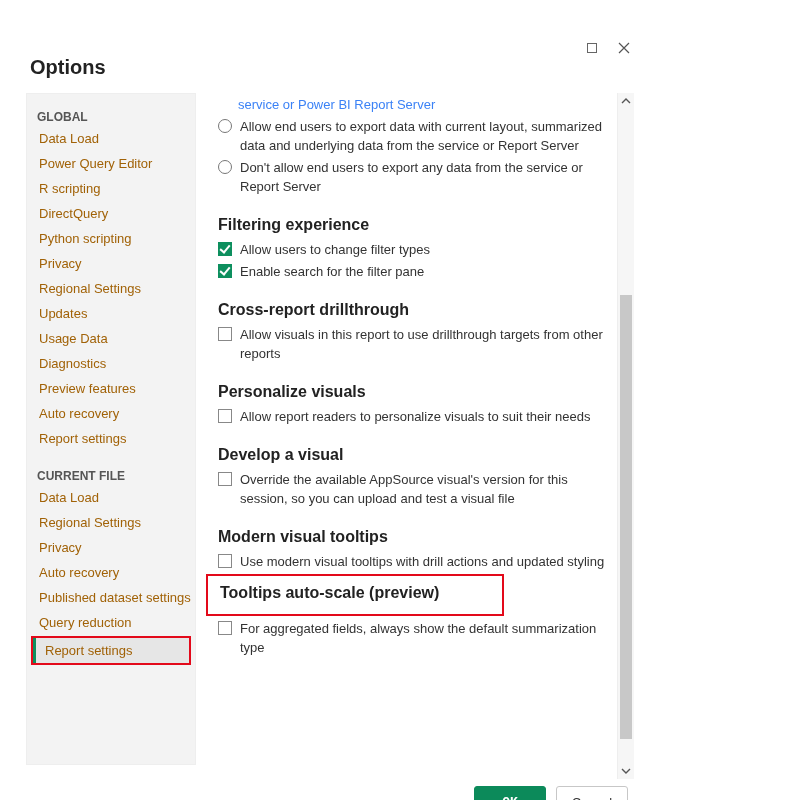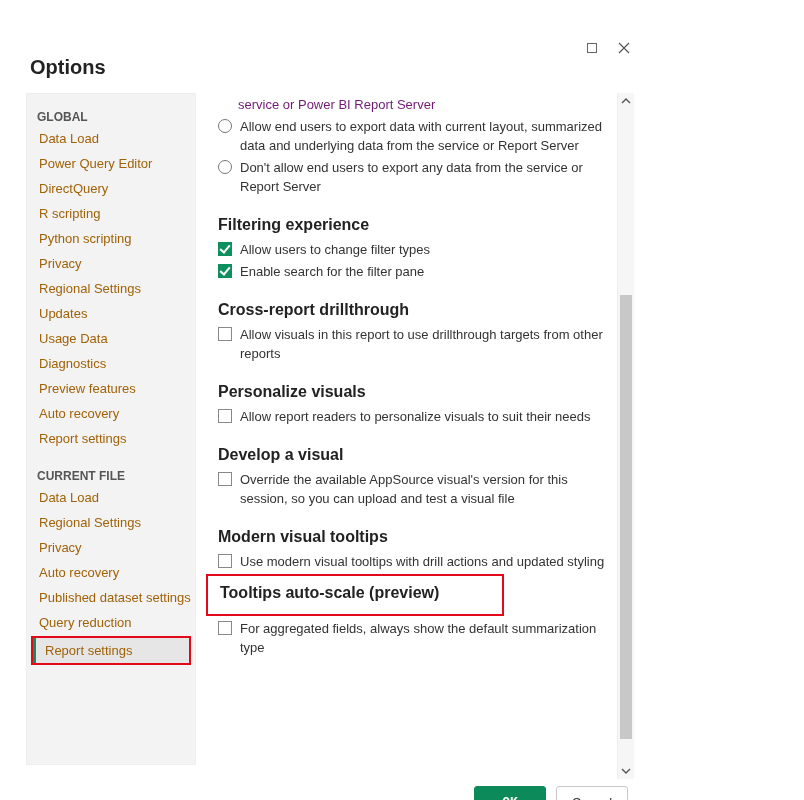--- a/index.html
+++ b/index.html
@@ -29,21 +29,21 @@
   .side-item{padding:5px 0 5px 12px;font-size:13px;color:#a16207;cursor:pointer;white-space:nowrap;}
   .side-item.selected{background:var(--sel-item);border-left:3px solid var(--accent-dark);padding-left:9px;}
   .cf-highlight{border:2px solid var(--highlight);margin:1px 4px 1px 4px;}
   
   .content-wrap{flex:1;position:relative;margin-left:10px;margin-right:16px;}
   .content{height:672px;overflow:hidden;padding-right:18px;}
   .scrollbar{position:absolute;right:-2px;top:0;bottom:0;width:16px;background:#f6f6f6;border-left:1px solid #eee;}
   .scroll-arrow{position:absolute;left:0;width:16px;height:16px;display:flex;align-items:center;justify-content:center;color:#555;cursor:pointer;}
   .scroll-arrow.up{top:0;} .scroll-arrow.down{bottom:0;}
   .scroll-thumb{position:absolute;left:2px;width:12px;top:202px;height:444px;background:#c8c8c8;border-radius:0;}
-  .indent-row{padding-left:32px;font-size:13px;line-height:19px;color:#701a75;}
+  .indent-row{padding-left:32px;font-size:13px;line-height:19px;color:#3b82f6;}
   .radio-row,.check-row{display:flex;align-items:flex-start;gap:8px;padding-left:12px;margin:3px 0;line-height:19px;}
   .radio-row .ric,.check-row .cic{flex:0 0 14px;width:14px;height:14px;margin-top:2px;}
   .radio-row label,.check-row label{flex:1;font-size:13px;color:#333;}
   .sec-h{font-size:16px;font-weight:600;color:#222;margin:20px 0 6px 12px;}
   .footer{position:absolute;right:20px;bottom:14px;display:flex;gap:10px;}
   .btn{min-width:70px;height:30px;border:1px solid #c7c7c7;background:#fff;border-radius:3px;font-size:13px;color:#333;cursor:pointer;display:flex;align-items:center;justify-content:center;}
   .btn.primary{background:var(--accent);border-color:var(--accent);color:#fff;font-weight:600;font-family:Liberation Mono, monospace;}
   
   .chk{width:14px;height:14px;border:1px solid #888;box-sizing:border-box;background:#fff;position:relative;}
   .chk.checked{background:var(--accent-dark);border-color:var(--accent-dark);}
@@ -73,22 +73,22 @@
   <div class="header">
     <h1>Options</h1>
   </div>
 
   <div class="body">
 
     <div class="sidebar">
       <div class="side-group">GLOBAL</div>
       <div class="side-item">Data Load</div>
       <div class="side-item">Power Query Editor</div>
+      <div class="side-item">R scripting</div>
       <div class="side-item">DirectQuery</div>
-      <div class="side-item">R scripting</div>
       <div class="side-item">Python scripting</div>
       <div class="side-item">Privacy</div>
       <div class="side-item">Regional Settings</div>
       <div class="side-item">Updates</div>
       <div class="side-item">Usage Data</div>
       <div class="side-item">Diagnostics</div>
       <div class="side-item">Preview features</div>
       <div class="side-item">Auto recovery</div>
       <div class="side-item">Report settings</div>
 

